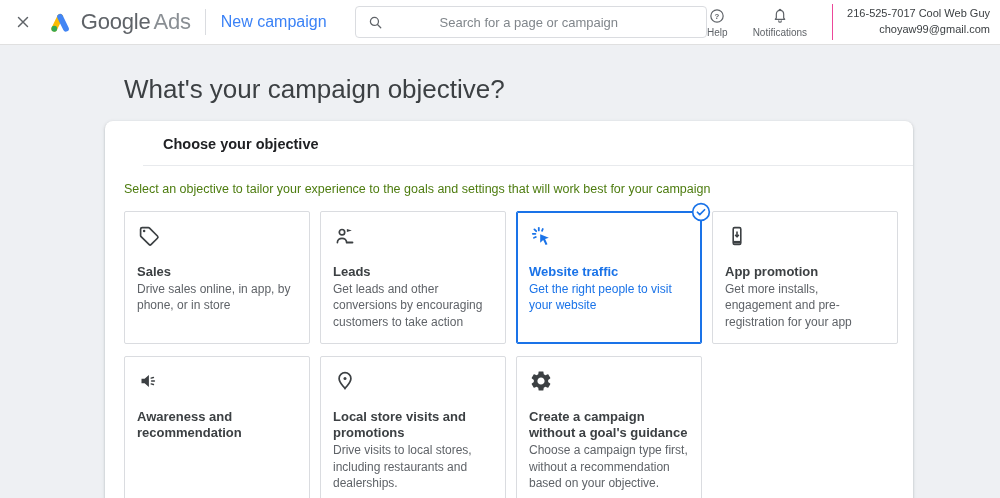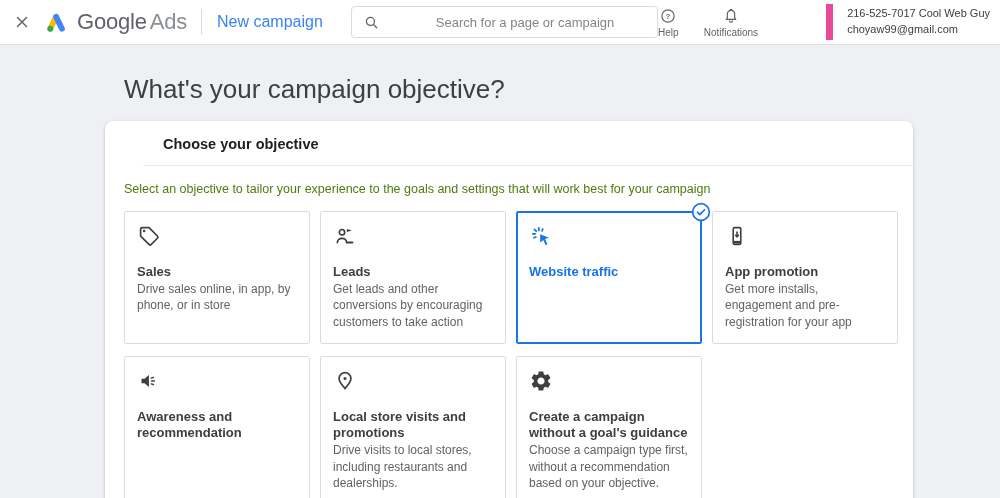--- a/index.html
+++ b/index.html
@@ -38,23 +38,23 @@
   }
   .search input::placeholder { color: #80868b; }
   .topbar-right { margin-left: auto; display: flex; align-items: center; }
   .icon-btn {
     display: flex; flex-direction: column; align-items: center; gap: 2px;
     background: transparent; border: none; cursor: pointer; padding: 0;
     margin-right: 25px; color: #5f6368;
   }
   .icon-btn .lbl { font-size: 10px; color: #5f6368; font-family: inherit; }
   .account {
-    border-left: 7px solid #ec4899; padding: 2px 4px 2px 14px;
-    text-align: left; font-size: 11px; color: #3c4043; line-height: 1.45;
-    cursor: pointer; white-space: nowrap; margin-left: 43px;
+    border-left: 1px solid #ec4899; padding: 2px 4px 2px 14px;
+    text-align: right; font-size: 11px; color: #3c4043; line-height: 1.45;
+    cursor: pointer; white-space: nowrap;
   }
   
   .page-heading {
     margin: 29px 0 0 124px; font-size: 26px; font-weight: 400; color: #3c4043;
   }
   .panel {
     margin: 16px 0 0 105px; width: 808px; box-sizing: border-box;
     background: #fff; border-radius: 8px;
     box-shadow: 0 1px 2px rgba(60,64,67,.25), 0 1px 4px rgba(60,64,67,.12);
   }
@@ -165,20 +165,21 @@
               <g stroke="currentColor" stroke-width="1.8" stroke-linecap="round">
                 <line x1="3.8" y1="9.8" x2="6.4" y2="9.8"></line>
                 <line x1="9.8" y1="3.8" x2="9.8" y2="6.4"></line>
                 <line x1="5.4" y1="5.4" x2="7.2" y2="7.2"></line>
                 <line x1="5" y1="13.8" x2="6.8" y2="13"></line>
                 <line x1="13" y1="6.8" x2="13.8" y2="5"></line>
               </g>
               <path d="M11.2 10.2 L19.8 13.7 L16.1 15.1 L18.5 20.2 L16.6 21.1 L14.2 16 L11.2 18.8 Z" fill="currentColor"></path>
             </svg></span>
     <div class="card-title">Website traffic</div>
+    <div class="card-desc">Get the right people to visit your website</div>
     <span class="badge">
             <svg width="20" height="20" viewBox="0 0 24 24">
               <circle cx="12" cy="12" r="10" fill="#fff" stroke="#1a73e8" stroke-width="2"></circle>
               <path d="M7.7 12.3 l2.8 2.8 5.8-5.8" fill="none" stroke="#1a73e8" stroke-width="2" stroke-linecap="round" stroke-linejoin="round"></path>
             </svg>
           </span>
   </div>
         <div class="card">
     <span class="icon"><svg width="24" height="24" viewBox="0 0 24 24">
               <rect x="8.2" y="3.6" width="7.6" height="16.8" rx="1.4" fill="none" stroke="currentColor" stroke-width="1.6"></rect>

